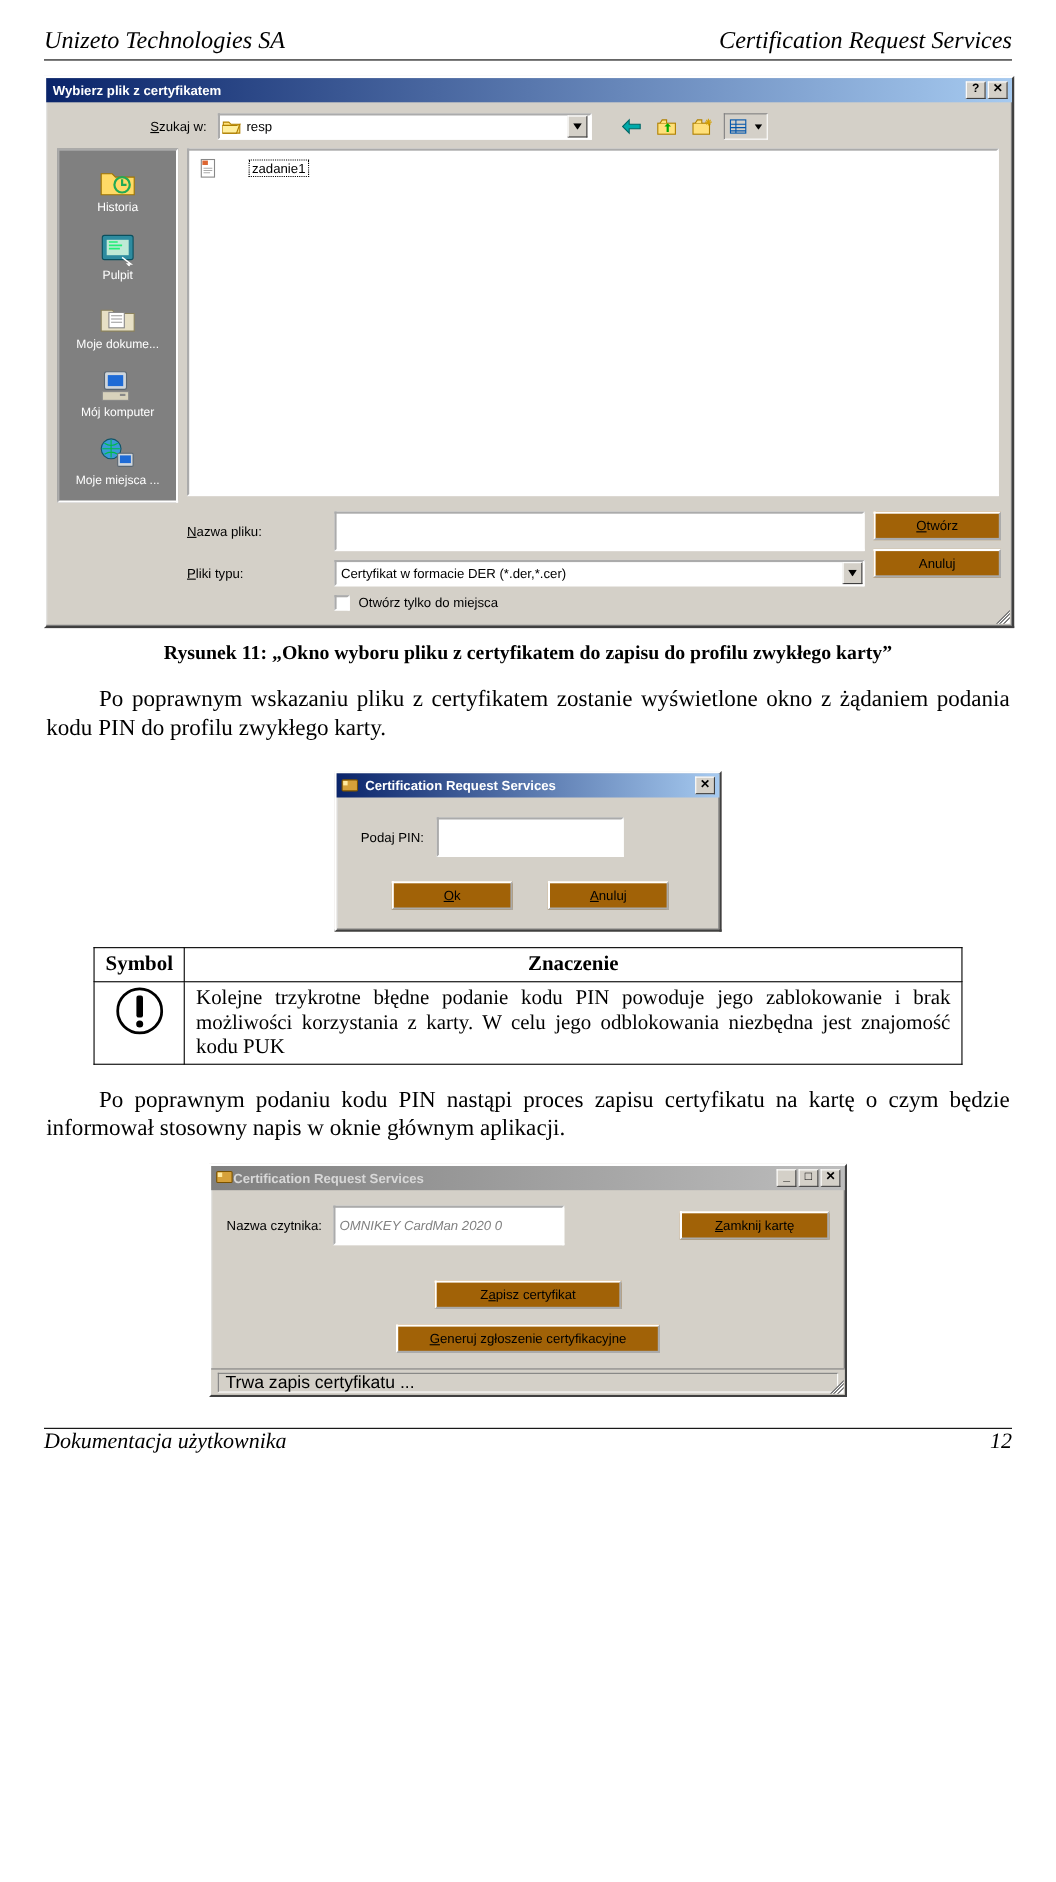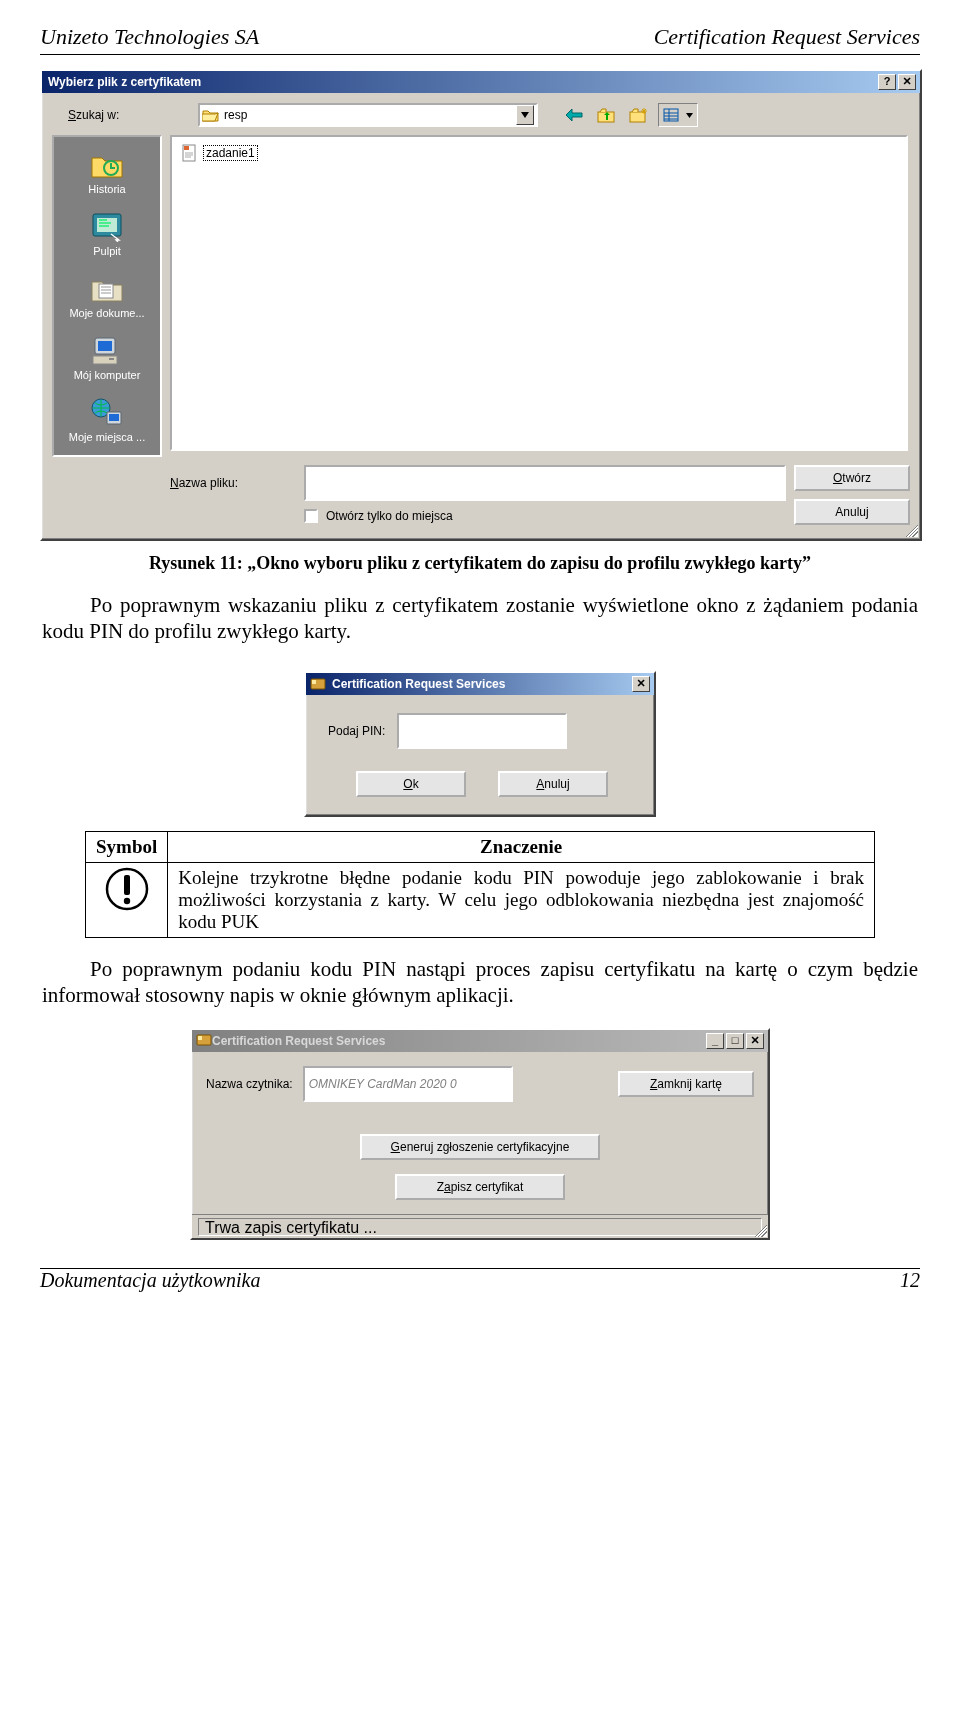--- a/index.html
+++ b/index.html
@@ -70,20 +70,21 @@
     line-height: 12px;
     text-align: center;
     font-weight: bold;
     cursor: default;
   }
   .fc-top {
     display: flex;
     align-items: center;
     gap: 10px;
     padding: 10px 12px 8px 26px;
+    text-align: right;
   }
   .fc-top .label { width: 120px; }
   .combo {
     display: flex;
     align-items: center;
     background: #fff;
     border: 2px inset #fff;
     height: 24px;
     flex: 0 0 340px;
     padding: 0 2px;
@@ -153,20 +154,21 @@
     padding: 1px 3px;
     gap: 4px;
   }
   .file-item .fi-icon {
     width: 18px; height: 18px;
     display: flex; align-items: center; justify-content: center;
   }
   .file-item .fi-label {
     border: 1px dotted #000;
     padding: 0 2px;
+    margin-left: 23px;
   }
   .fc-bottom {
     display: flex;
     padding: 8px 10px 14px 10px;
     gap: 8px;
   }
   .fc-bottom-fields {
     flex: 1;
     display: flex;
     flex-direction: column;
@@ -212,21 +214,21 @@
     border: 2px inset #fff;
   }
   .btn-col {
     width: 116px;
     display: flex;
     flex-direction: column;
     gap: 8px;
   }
   .w9x-button {
     height: 26px;
-    background: #e5e5e5;
+    background: #a16207;
     border: 2px outset #fff;
     text-align: center;
     line-height: 22px;
     font-size: 12px;
   }
   .resize-grip {
     position: absolute;
     right: 2px; bottom: 2px;
     width: 16px; height: 16px;
     background:
@@ -487,20 +489,31 @@
           <span class="fi-label">zadanie1</span>
         </div>
       </div>
     </div>
 
     <div class="fc-bottom">
       <div class="fc-bottom-fields">
         <div class="field-row">
           <span class="flabel sans"><span class="u">N</span>azwa pliku:</span>
           <div class="text-input"></div>
+        </div>
+        <div class="field-row">
+          <span class="flabel sans"><span class="u">P</span>liki typu:</span>
+          <div class="dropdown">
+            <span>Certyfikat w formacie DER (*.der,*.cer)</span>
+            <span class="arrow">
+                <svg width="8" height="6">
+                  <path d="M0 0 L8 0 L4 6 Z" fill="#000"></path>
+                </svg>
+              </span>
+          </div>
         </div>
         <div class="checkbox-row">
           <div class="checkbox"></div>
           <span class="sans">Otwórz tylko do miejsca</span>
         </div>
       </div>
       <div class="btn-col">
         <div class="w9x-button"><span class="u">O</span>twórz</div>
         <div class="w9x-button">Anuluj</div>
       </div>
@@ -579,24 +592,24 @@
       </div>
     </div>
     <div class="crs-body">
       <div class="crs-row1">
         <span class="sans">Nazwa czytnika:</span>
         <div class="text-input">OMNIKEY CardMan 2020 0</div>
         <div class="spacer"></div>
         <div class="w9x-button"><span class="u">Z</span>amknij kartę</div>
       </div>
       <div class="crs-center">
+        <div class="w9x-button" style="width:170px">Z<span class="u">a</span>pisz certyfikat</div>
+      </div>
+      <div class="crs-center">
         <div class="w9x-button"><span class="u">G</span>eneruj zgłoszenie certyfikacyjne</div>
-      </div>
-      <div class="crs-center">
-        <div class="w9x-button" style="width:170px">Z<span class="u">a</span>pisz certyfikat</div>
       </div>
     </div>
     <div class="statusbar">
       <div class="status-cell" style="flex:1">Trwa zapis certyfikatu ...</div>
       <div class="resize-grip"></div>
     </div>
   </div>
 
   <div class="footer">
     <span>Dokumentacja użytkownika</span>

